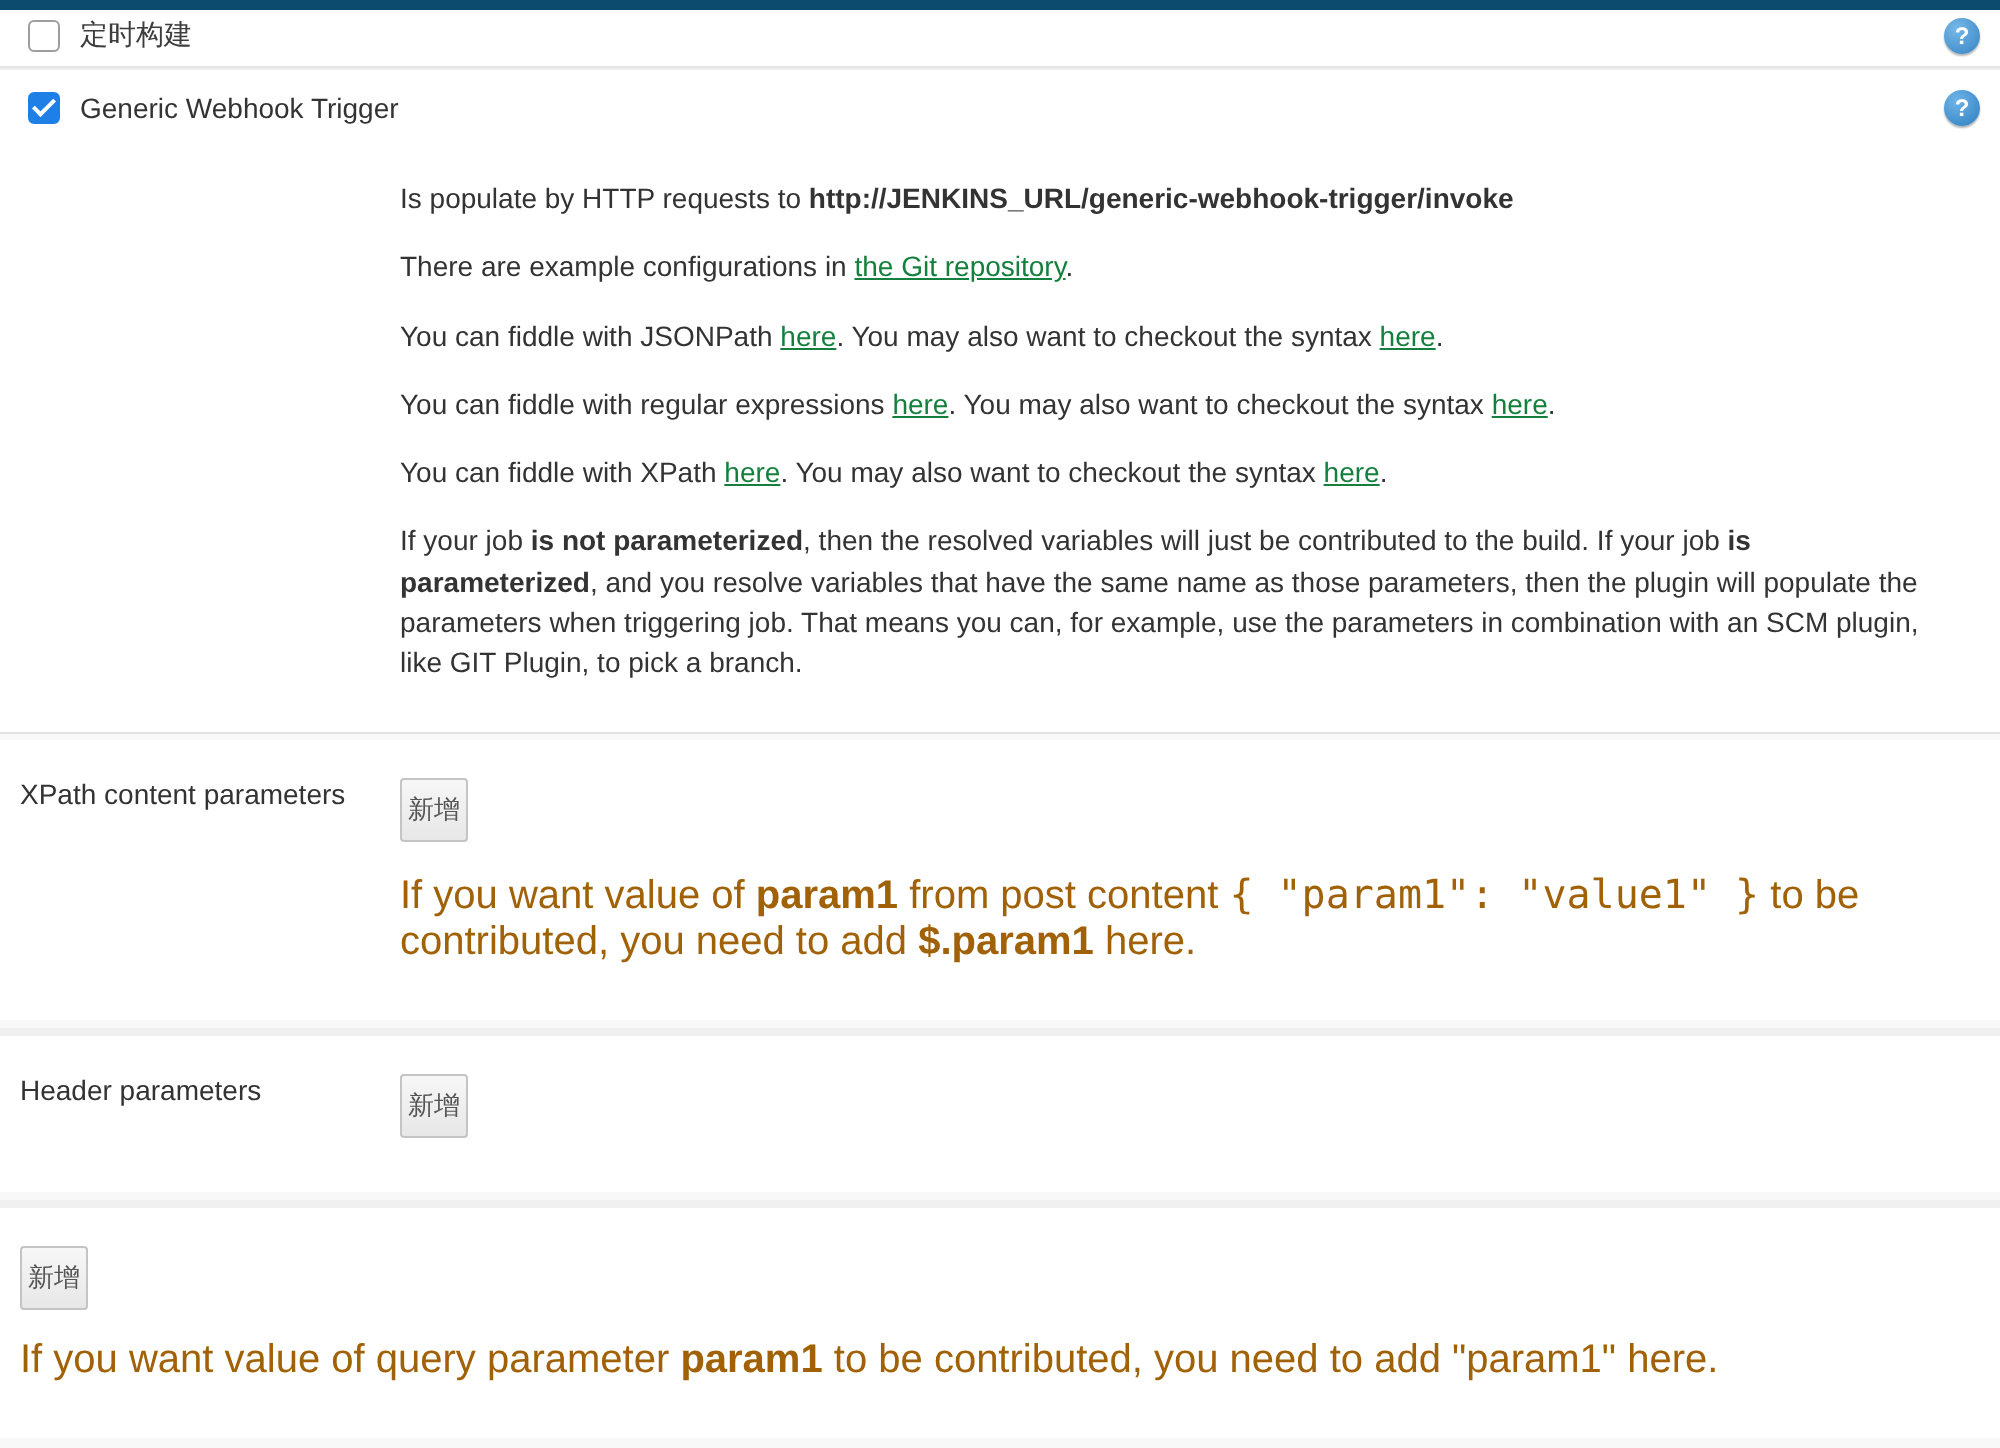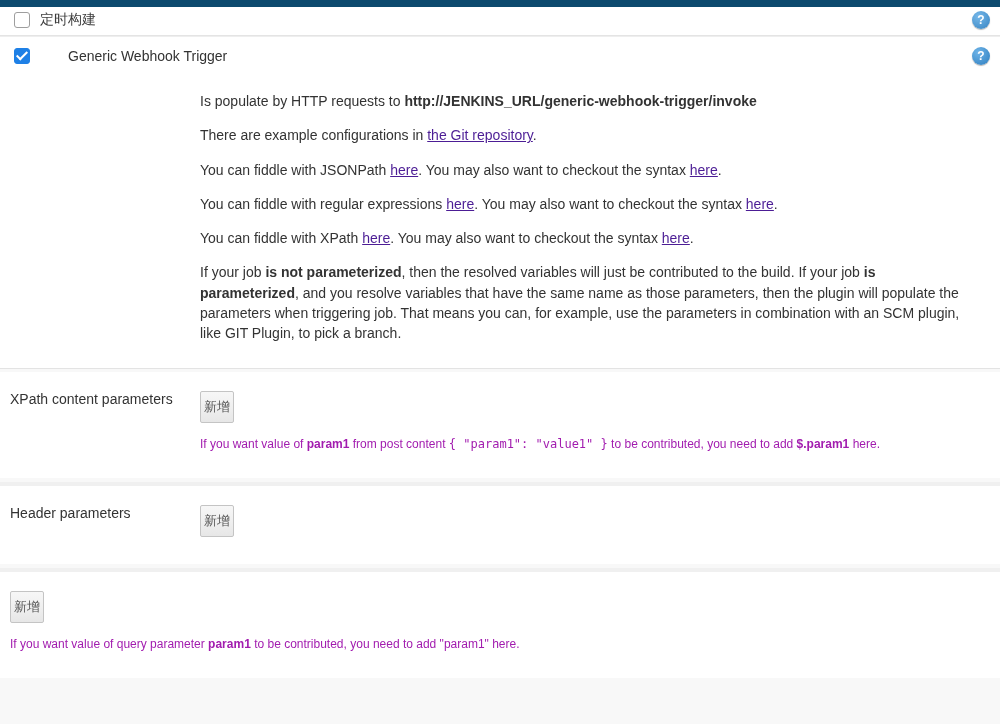--- a/index.html
+++ b/index.html
@@ -7,21 +7,21 @@
     margin: 0;
     padding: 0;
     font-family: -apple-system, BlinkMacSystemFont, "Segoe UI", Helvetica, Arial, sans-serif;
     font-size: 14px;
     color: #333;
     background: #f8f8f8;
     width: 1000px;
   }
   .section {
     background: #fff;
-    border-top: 7px solid #0c4a6e;
+    border-top: 5px solid #0c4a6e;
     border-bottom: 1px solid #e3e3e3;
     margin-bottom: 3px;
   }
   .trigger-row {
     display: flex;
     align-items: center;
     padding: 8px 10px 8px 10px;
     background: #fff;
   }
   .checkbox {
@@ -81,35 +81,35 @@
     padding-bottom: 15px;
     min-width: 0;
   }
   .full-desc {
     margin-left: 190px;
     padding: 16px 40px 10px 10px;
     line-height: 1.45;
     color: #333;
   }
   .full-desc p { margin: 0 0 14px 0; }
-  a.link { color: #4c1d95; text-decoration: underline; }
+  a.link { color: #15803d; text-decoration: underline; }
   .btn {
     display: inline-block;
     padding: 6px 3px;
     border: 1px solid #c4c4c4;
     background: linear-gradient(#f7f7f7, #e7e7e7);
     color: #555;
     font-size: 13px;
     cursor: pointer;
     border-radius: 2px;
   }
   .hint {
     margin-top: 14px;
-    color: #a21caf;
-    font-size: 12px;
+    color: #a16207;
+    font-size: 20px;
   }
   code, .mono {
     font-family: ui-monospace, SFMono-Regular, Menlo, monospace;
   }
   .subsection {
     background: #fff;
     margin-bottom: 4px;
     padding: 4px 10px 12px 10px;
   }
   .row {
@@ -127,21 +127,21 @@
 </head>
 <body>
 
 <div class="section">
   <div class="trigger-row first-row">
     <input type="checkbox" class="checkbox" style="">
     <span class="trigger-label">定时构建</span>
     <span class="help-icon">?</span>
   </div>
 
-  <div class="trigger-row" style="border-top:1px solid #eee;gap:28px;">
+  <div class="trigger-row" style="border-top:1px solid #eee;">
     <input type="checkbox" class="checkbox" checked="" style="">
     <span class="trigger-label">Generic Webhook Trigger</span>
     <span class="help-icon">?</span>
   </div>
 
   <div class="full-desc">
     <p>
       <span>Is populate by HTTP requests to </span><b>http://JENKINS_URL/generic-webhook-trigger/invoke</b>
     </p>
     <p>

